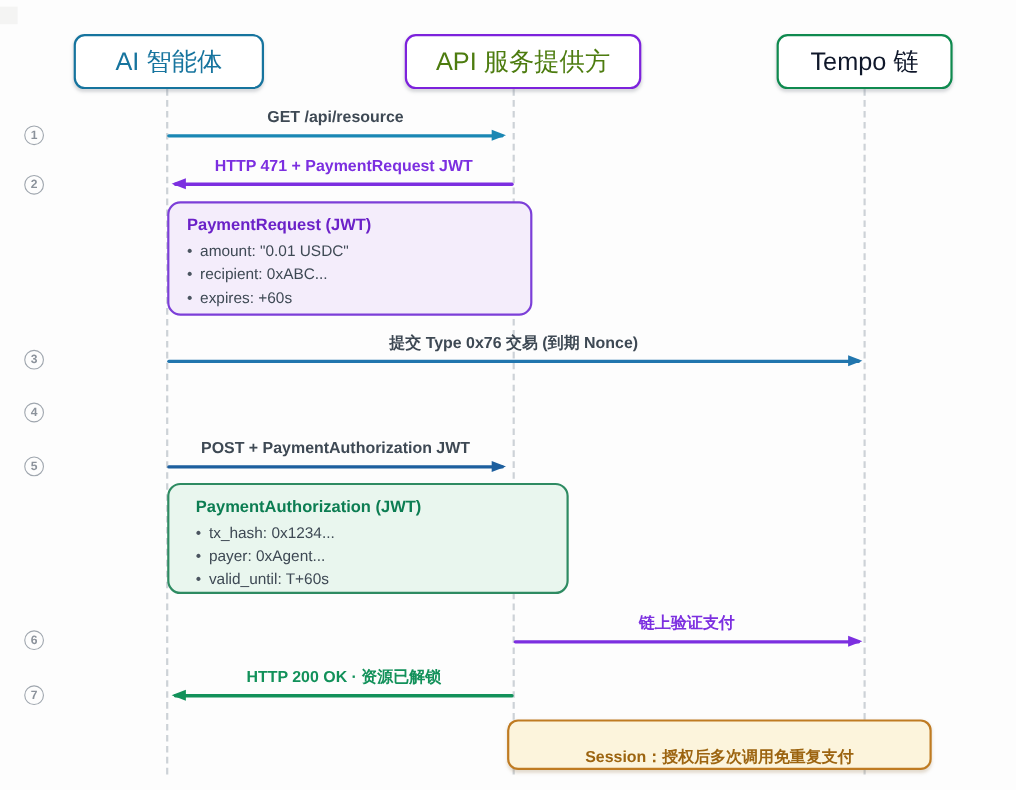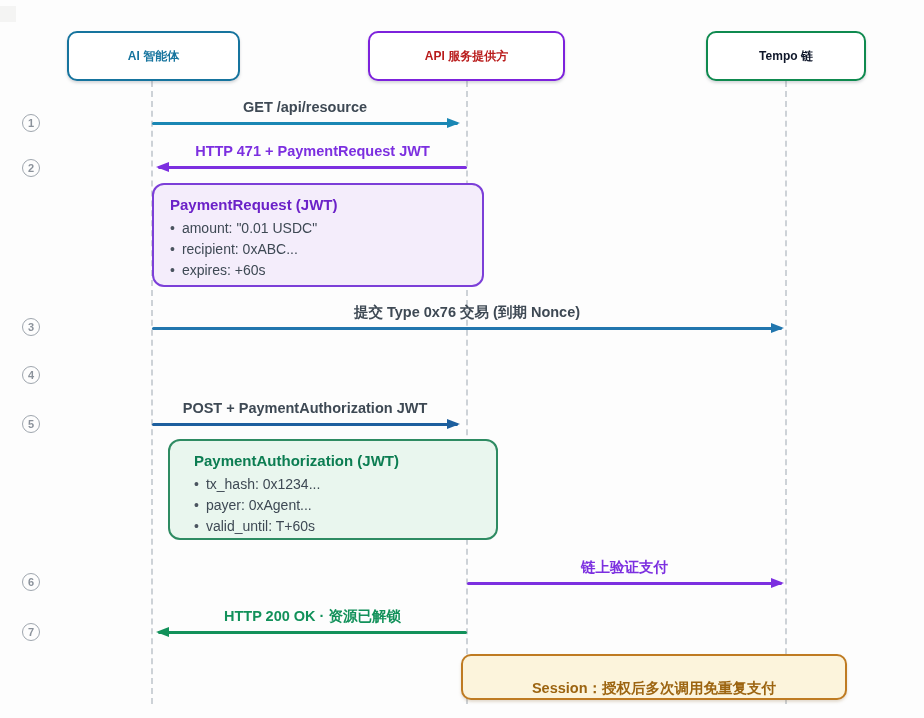--- a/index.html
+++ b/index.html
@@ -17,26 +17,26 @@
   .corner-artifact{
     position:absolute;left:0;top:6px;width:16px;height:16px;
     background:#f4f4f3;
   }
   
   .actor{
     position:absolute;top:31px;height:50px;
     display:flex;align-items:center;justify-content:center;
     background:#ffffff;
     border-radius:10px;
-    font-size:12px;font-weight:700;
+    font-size:23px;font-weight:400;
     box-shadow:0 2px 3px rgba(110,120,130,.28);
     box-sizing:border-box;
   }
   .actor-ai{left:67px;width:173px;border:2.5px solid #16749e;color:#16749e;}
-  .actor-api{left:368px;width:197px;border:2.5px solid #7d22dc;color:#b91c1c;}
+  .actor-api{left:368px;width:215px;border:2.5px solid #7d22dc;color:#4d7c0f;}
   .actor-tempo{left:706px;width:160px;border:2.5px solid #0f8a4f;color:#0f172a;}
   
   .lifeline{
     position:absolute;top:81px;height:623px;width:0;
     border-left:2px dashed #cdd2d7;
   }
   .lifeline-ai{left:151px;}
   .lifeline-api{left:466px;}
   .lifeline-tempo{left:785px;}
   
@@ -87,21 +87,21 @@
   
   .note{
     position:absolute;box-sizing:border-box;
     border-radius:12px;padding:10px 16px 8px 16px;
   }
   .note-purple{
     left:152px;top:183px;width:332px;height:104px;
     background:#f4edfb;border:2px solid #7c3fd8;
   }
   .note-green{
-    left:168px;top:439px;width:330px;height:101px;
+    left:152px;top:439px;width:365px;height:101px;
     background:#e9f6ee;border:2px solid #2e8b62;padding-left:24px;
   }
   .note-title{font-size:15px;font-weight:700;margin-bottom:3px;line-height:20px;}
   .note-purple .note-title{color:#6b21c8;}
   .note-green .note-title{color:#0c7d52;}
   .note ul{list-style:none;margin:0;padding:0;}
   .note li{
     font-size:14px;color:#3e4954;line-height:21px;white-space:nowrap;
   }
   .note li::before{content:"•";margin-right:7px;color:#4a545f;}

